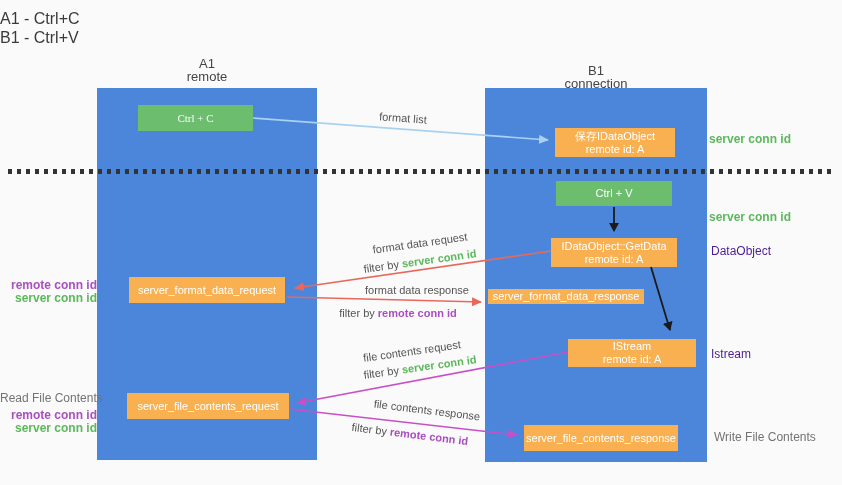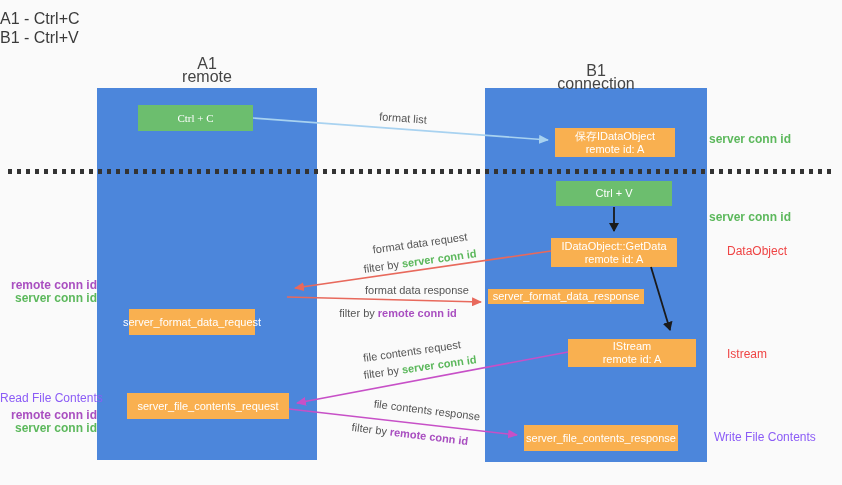--- a/index.html
+++ b/index.html
@@ -2,37 +2,37 @@
 <html><head>
 <meta charset="utf-8">
 <style>
   * { margin:0; padding:0; box-sizing:border-box; }
   body { background:#fafafa; font-family:"Liberation Sans", sans-serif; }
   #canvas { position:relative; width:842px; height:485px; background:#fafafa; overflow:hidden; }
 
   .title-block { position:absolute; top:9px; left:0; width:842px; text-align:left;
                  font-size:16px; line-height:19px; color:#3a3a3a; z-index:8; }
 
-  .lane-header { position:absolute; text-align:center; font-size:16px; line-height:13px;
+  .lane-header { position:absolute; text-align:center; font-size:13px; line-height:13px;
                  color:#444; z-index:8; }
 
   .lane { position:absolute; background:#4c86db; z-index:1; }
 
   .box { position:absolute; display:flex; flex-direction:column; align-items:center;
          justify-content:center; color:#fff; font-size:11px; line-height:13px;
          text-align:center; z-index:4; white-space:nowrap; }
   .green-box  { background:#6cbe6e; }
   .orange-box { background:#f9b050; }
 
   .ann { position:absolute; font-size:12px; line-height:13px; white-space:nowrap; z-index:7; }
   .ann.right-align { text-align:right; }
   .green-t  { color:#5cb85c; font-weight:bold; }
   .purple-t { color:#a94fc0; font-weight:bold; }
-  .gray-t   { color:#ef4444;margin-left:16px; }
-  .dark-t   { color:#8b5cf6; }
+  .gray-t   { color:#4c1d95; }
+  .dark-t   { color:#737373; }
 
   .alabel { position:absolute; font-size:11px; color:#555; white-space:nowrap;
             transform:translate(-50%,-50%) rotate(var(--r,0deg)); z-index:7; }
 
   .dotted-line { position:absolute; left:8px; top:169px; width:828px; height:5px;
                  background:repeating-linear-gradient(90deg,#333 0 4.5px, transparent 4.5px 9px);
                  z-index:6; }
 
   svg.arrows { position:absolute; left:0; top:0; z-index:5; pointer-events:none; }
 </style>
@@ -95,21 +95,21 @@
 
   <div class="box green-box" style="left:556px; top:181px; width:116px; height:25px;">
     <div>Ctrl + V</div>
   </div>
 
   <div class="box orange-box" style="left:551px; top:238px; width:126px; height:29px;">
     <div>IDataObject::GetData</div>
     <div>remote id: A</div>
   </div>
 
-  <div class="box orange-box" style="left:129px; top:277px; width:126px; height:26px;margin-top:32px;">
+  <div class="box orange-box" style="left:129px; top:277px; width:156px; height:26px;">
     <div>server_format_data_request</div>
   </div>
 
   <div class="box orange-box" style="left:488px; top:289px; width:156px; height:15px;align-items:center;">
     <div>server_format_data_response</div>
   </div>
 
   <div class="box orange-box" style="left:568px; top:339px; width:128px; height:28px;">
     <div>IStream</div>
     <div>remote id: A</div>

